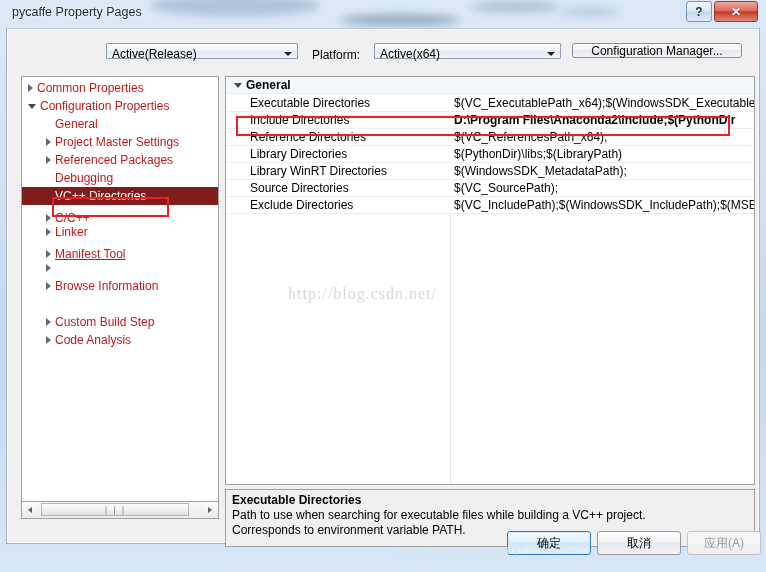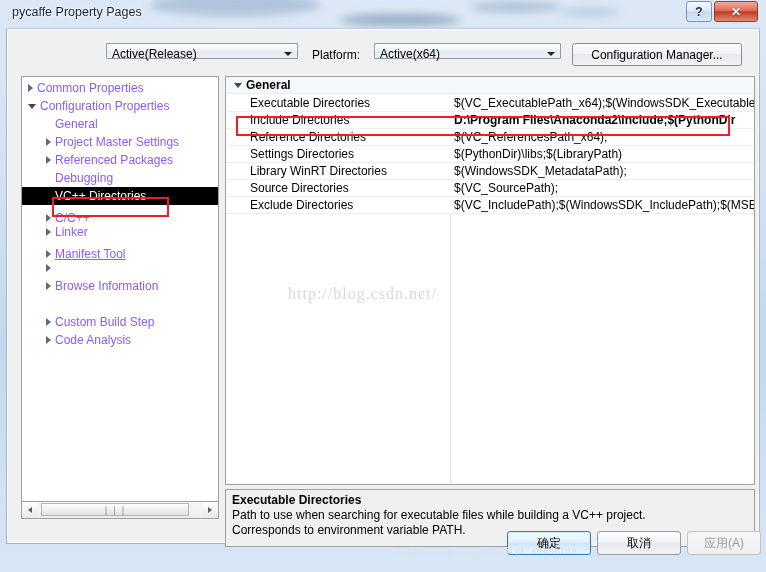--- a/index.html
+++ b/index.html
@@ -151,24 +151,24 @@
   }
   .tree-row {
     position: absolute;
     left: 0;
     width: 196px;
     height: 18px;
     display: flex;
     align-items: center;
     white-space: nowrap;
     font-size: 12px;
-    color: #8b5cf6;
+    color: #b91c1c;
   }
   .tree-row.selected {
-    background: #000000;
+    background: #7f1d1d;
     color: #ffffff;
   }
   .tw {
     width: 0; height: 0;
     margin-right: 4px;
     flex: 0 0 auto;
   }
   .tw-collapsed {
     border-top: 4px solid transparent;
     border-bottom: 4px solid transparent;
@@ -399,21 +399,21 @@
 
     <div class="field-label" style="left:305px; top:19px;">Platform:</div>
 
     <div class="combo" style="left:367px; top:14px; width:187px;">
       <span class="combo-text">Active(x64)</span>
       <span class="combo-arrow-box">
           <i class="arrow-down"></i>
         </span>
     </div>
 
-    <div class="pushbtn" style="left:565px; top:14px; width:170px; height:23px;">
+    <div class="pushbtn" style="left:565px; top:14px; width:170px; height:15px;">
       <span>Configuration Manager...</span>
     </div>
 
     <div id="tree-panel">
         <div class="tree-row" style="top: 2px;">
           <span style="display: inline-block; width: 6px; flex: 0 0 auto;"></span>
           <span class="tw tw-collapsed"></span>
           <span>Common Properties</span>
         </div>
         <div class="tree-row" style="top: 20px;">
@@ -506,21 +506,21 @@
         </div>
         <div class="grid-row" style="top: 35px;">
           <div class="grid-name">Include Directories</div>
           <div class="grid-value bold">D:\Program Files\Anaconda2\include;$(PythonDir</div>
         </div>
         <div class="grid-row" style="top: 52px;">
           <div class="grid-name">Reference Directories</div>
           <div class="grid-value">$(VC_ReferencesPath_x64);</div>
         </div>
         <div class="grid-row" style="top: 69px;">
-          <div class="grid-name">Settings Directories</div>
+          <div class="grid-name">Library Directories</div>
           <div class="grid-value">$(PythonDir)\libs;$(LibraryPath)</div>
         </div>
         <div class="grid-row" style="top: 103px;">
           <div class="grid-name">Source Directories</div>
           <div class="grid-value">$(VC_SourcePath);</div>
         </div>
         <div class="grid-row" style="top: 86px;">
           <div class="grid-name">Library WinRT Directories</div>
           <div class="grid-value">$(WindowsSDK_MetadataPath);</div>
         </div>

